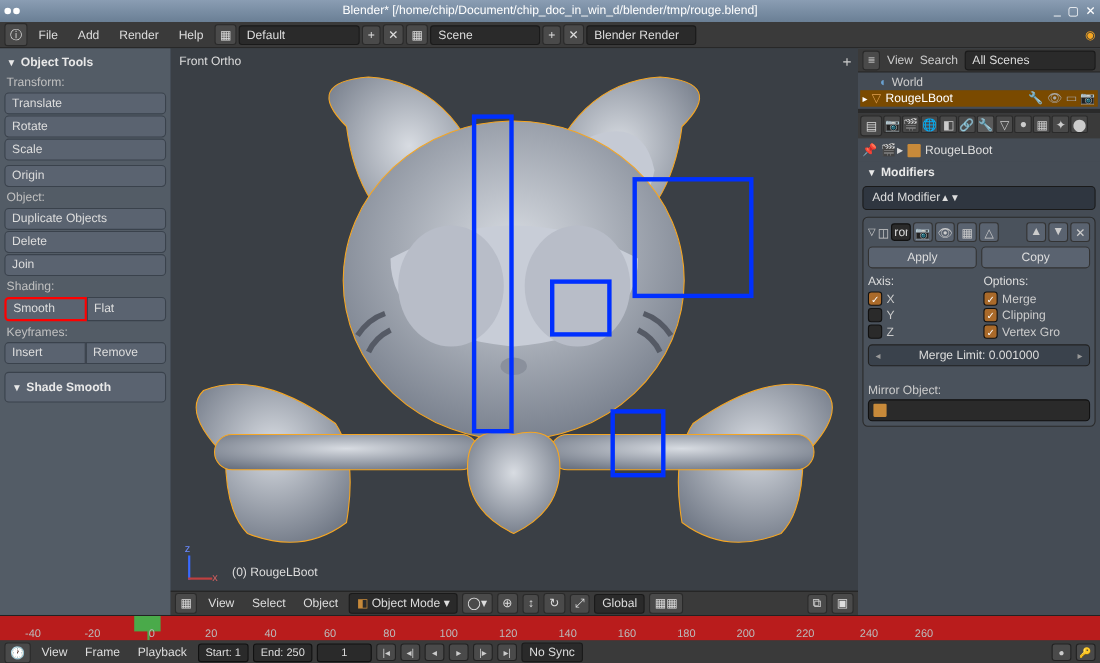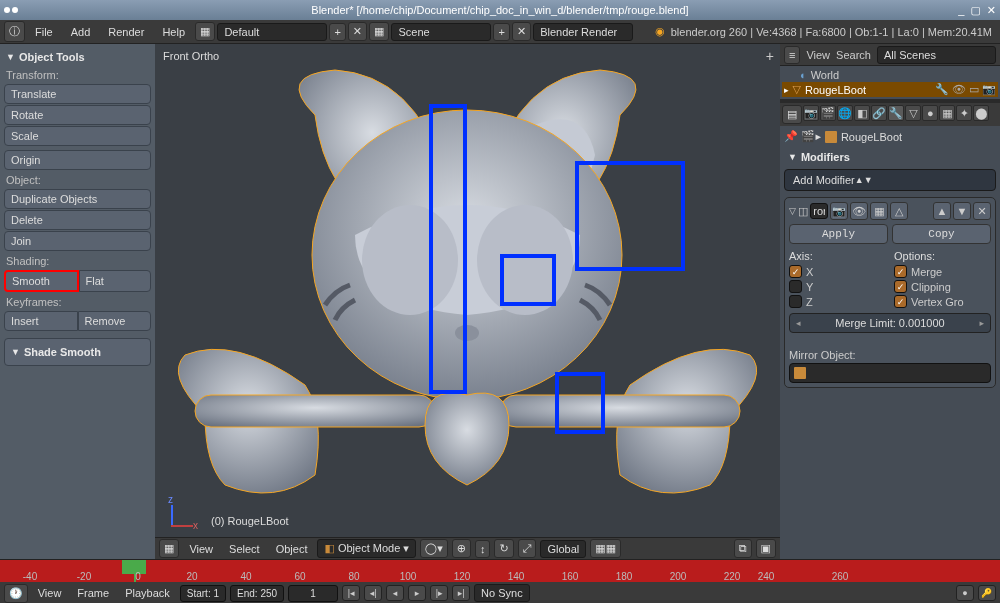--- a/index.html
+++ b/index.html
@@ -65,21 +65,21 @@
 
 .add-mod { background: #2f3640; border: 1px solid #1a1a1a; border-radius: 4px; padding: 4px 8px; margin: 2px 4px; display: flex; justify-content: flex-start; align-items: center; color: #ddd; }
 .add-mod .arrows { font-size: 9px; }
 
 .modifier-box { background: #4a525c; border: 1px solid #2a2a2a; border-radius: 5px; margin: 4px; padding: 4px; }
 .mod-hdr { display: flex; align-items: center; gap: 2px; margin-bottom: 4px; }
 .mod-hdr .tri { font-size: 9px; }
 .mod-hdr input.name { background: #2a2a2a; border: 1px solid #111; color: #ddd; width: 18px; padding: 1px 2px; border-radius: 3px; }
 .mod-hdr .mbtn { background: #5a6370; border: 1px solid #333; width: 18px; height: 18px; border-radius: 3px; display: flex; align-items: center; justify-content: center; }
 .mod-btns { display: flex; gap: 4px; margin: 2px 0 6px; }
-.mod-btns .wide { flex: 1; background: #5a6370; border: 1px solid #333; border-radius: 4px; padding: 3px; text-align: center; color: #ddd; font-family: Liberation Mono, monospace; }
+.mod-btns .wide { flex: 1; background: #5a6370; border: 1px solid #333; border-radius: 4px; padding: 3px; text-align: center; color: #ddd; }
 
 .mod-cols { display: flex; gap: 8px; }
 .mod-col { flex: 1; }
 .mod-col .col-h { color: #ddd; margin-bottom: 2px; }
 .chk-row { display: flex; align-items: center; gap: 4px; padding: 1px 0; }
 .chk { width: 13px; height: 13px; background: #2a2a2a; border: 1px solid #111; border-radius: 3px; display: flex; align-items: center; justify-content: center; font-size: 9px; }
 .chk.on { background: #aa6a2a; color: #fff; }
 .chk.on::after { content: "✓"; }
 
 .merge-limit { background: #3a424c; border: 1px solid #222; border-radius: 4px; padding: 3px 6px; margin-top: 4px; display: flex; align-items: center; color: #ddd; }
@@ -125,21 +125,20 @@
   <span class="hdr-field" style="width:110px">Default</span>
   <span class="hdr-btn">+</span>
   <span class="hdr-btn">✕</span>
   <span class="hdr-btn">▦</span>
   <span class="hdr-field" style="width:100px">Scene</span>
   <span class="hdr-btn">+</span>
   <span class="hdr-btn">✕</span>
   <span class="hdr-field" style="width:100px">Blender Render</span>
   <span style="flex:1"></span>
   <span style="color:#f5a623">◉</span>
-  <span class="info-text">blender.org 260 | Ve:4368 | Fa:6800 | Ob:1-1 | La:0 | Mem:20.41M</span>
 </div>
 
 <div class="main-row">
 
   <div class="left-panel">
     <div class="panel-header">Object Tools</div>
 
     <div class="section-label">Transform:</div>
     <button class="lp-btn">Translate</button>
     <button class="lp-btn">Rotate</button>
@@ -371,21 +370,21 @@
     <span class="tick" style="left:246px">40</span>
     <span class="tick" style="left:300px">60</span>
     <span class="tick" style="left:354px">80</span>
     <span class="tick" style="left:408px">100</span>
     <span class="tick" style="left:462px">120</span>
     <span class="tick" style="left:516px">140</span>
     <span class="tick" style="left:570px">160</span>
     <span class="tick" style="left:624px">180</span>
     <span class="tick" style="left:678px">200</span>
     <span class="tick" style="left:732px">220</span>
-    <span class="tick" style="left:766px">240</span>
+    <span class="tick" style="left:790px">240</span>
     <span class="tick" style="left:840px">260</span>
   </div>
   <div class="tl-controls">
     <span class="hdr-btn">🕐</span>
     <span class="sm">View</span>
     <span class="sm">Frame</span>
     <span class="sm">Playback</span>
     <span class="tl-num">Start: 1</span>
     <span class="tl-num">End: 250</span>
     <span class="tl-num" style="width:50px;text-align:center">1</span>

